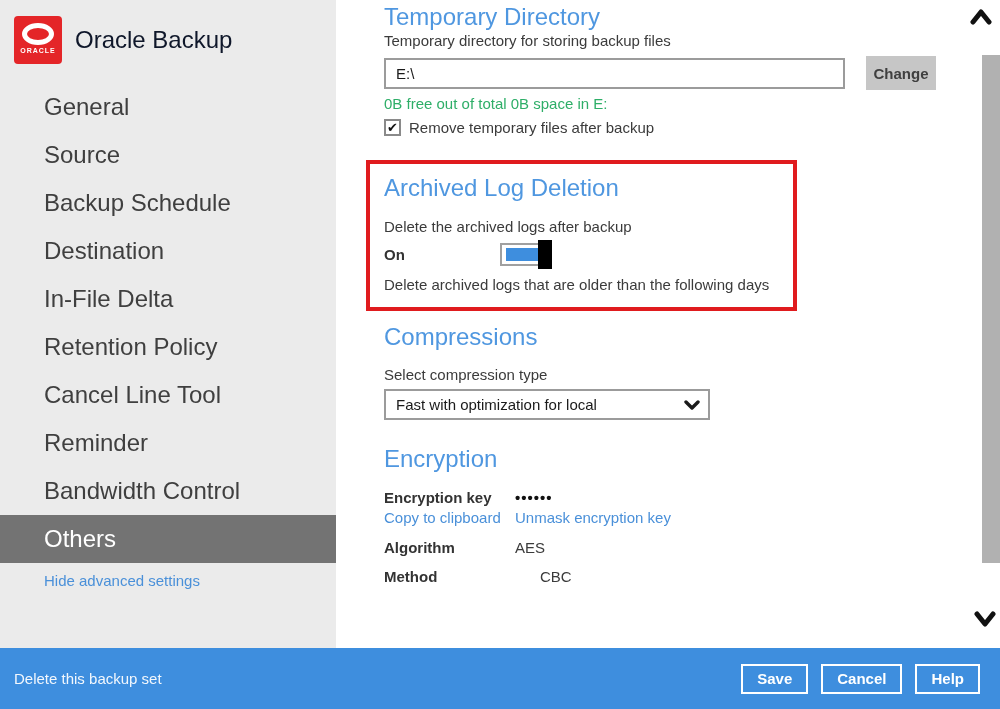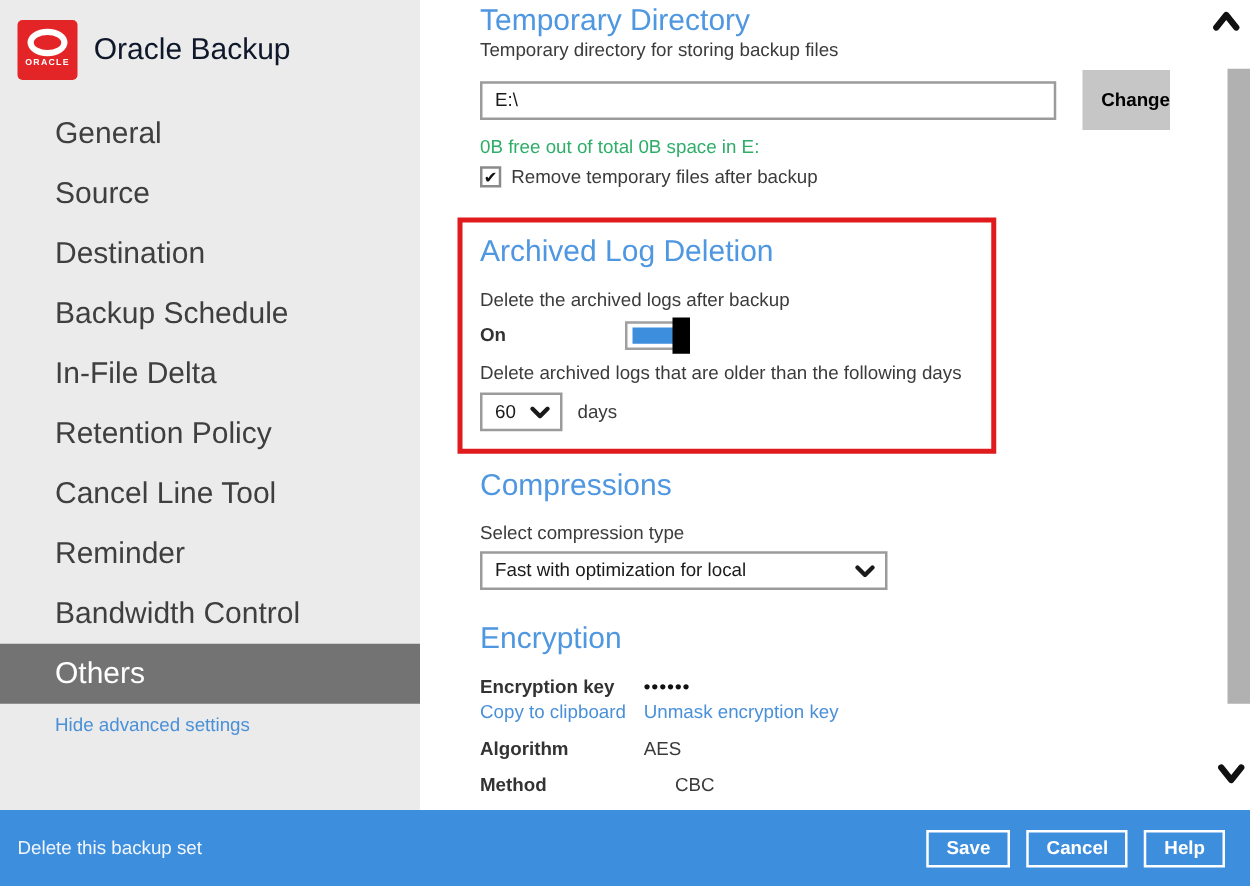--- a/index.html
+++ b/index.html
@@ -31,23 +31,23 @@
   .section-title { font-size:24px; line-height:30px; font-weight:300; color:#4f97e0; }
   .lbl { font-size:15px; line-height:17px; color:#3b3b3b; }
   .bold-lbl { font-weight:700; color:#333; }
   .link { color:#4a90d9; cursor:pointer; font-size:15px; }
 
   .h1 { margin-top:2px; }
   .dir-label { }
   .input-row { margin-top:7px; display:flex; align-items:center; }
   .path-input { width:461px; height:31px; border:2px solid #9b9b9b; font-size:15px;
     padding:0 10px; color:#1a1a1a; font-family:"Liberation Sans",sans-serif; outline:none; }
-  .change-btn { margin-left:21px; width:70px; height:48px; background:#c6c6c6;
-    border:none; font-size:15px; font-weight:600; color:#000000; cursor:pointer;
-    font-family:"Liberation Sans",sans-serif;text-align:right; }
+  .change-btn { margin-left:21px; width:70px; height:34px; background:#c6c6c6;
+    border:none; font-size:15px; font-weight:600; color:#404040; cursor:pointer;
+    font-family:"Liberation Sans",sans-serif; }
   .space-info { margin-top:5px; font-size:15px; color:#2eae68; }
   .cb-row { margin-top:7px; display:flex; align-items:center; }
   .checkbox { width:17px; height:17px; border:2px solid #8a8a8a; background:#fff;
     display:flex; align-items:center; justify-content:center; font-size:13px;
     color:#111; cursor:pointer; line-height:1; }
   .cb-row .lbl { margin-left:8px; }
 
   
   .red-box { margin-top:24px; margin-left:-18px; width:431px;
     border:4px solid #e01b1e; padding:9px 0 14px 14px; }
@@ -103,22 +103,22 @@
   <div class="brand">
     <div class="logo">
       <div class="ring"></div>
       <div class="logo-word">ORACLE</div>
     </div>
     <div class="brand-title">Oracle Backup</div>
   </div>
   <div class="nav">
     <div class="nav-item">General</div>
     <div class="nav-item">Source</div>
+    <div class="nav-item">Backup Schedule</div>
     <div class="nav-item">Destination</div>
-    <div class="nav-item">Backup Schedule</div>
     <div class="nav-item">In-File Delta</div>
     <div class="nav-item">Retention Policy</div>
     <div class="nav-item">Cancel Line Tool</div>
     <div class="nav-item">Reminder</div>
     <div class="nav-item">Bandwidth Control</div>
     <div class="nav-item selected">Others</div>
     <div class="advanced-link">Hide advanced settings</div>
   </div>
 </div>
 
@@ -142,29 +142,20 @@
     <div class="section-title">Archived Log Deletion</div>
     <div class="lbl lbl1">Delete the archived logs after backup</div>
     <div class="toggle-row">
       <span class="state">On</span>
       <div class="toggle">
         <div class="fill"></div>
         <div class="knob"></div>
       </div>
     </div>
     <div class="lbl lbl2">Delete archived logs that are older than the following days</div>
-    <div class="days-row">
-      <div class="select days-select">
-        <span>60</span>
-        <svg width="16" height="10" viewBox="0 0 16 10">
-            <polyline points="2,2 8,8 14,2" fill="none" stroke="#1a1a1a" stroke-width="3.4" stroke-linecap="round" stroke-linejoin="round"></polyline>
-          </svg>
-      </div>
-      <span class="lbl days-suffix">days</span>
-    </div>
   </div>
 
   <div class="section-title h3">Compressions</div>
   <div class="lbl comp-label">Select compression type</div>
   <div class="select comp-select">
     <span>Fast with optimization for local</span>
     <svg width="16" height="10" viewBox="0 0 16 10">
         <polyline points="2,2 8,8 14,2" fill="none" stroke="#1a1a1a" stroke-width="3.4" stroke-linecap="round" stroke-linejoin="round"></polyline>
       </svg>
   </div>

